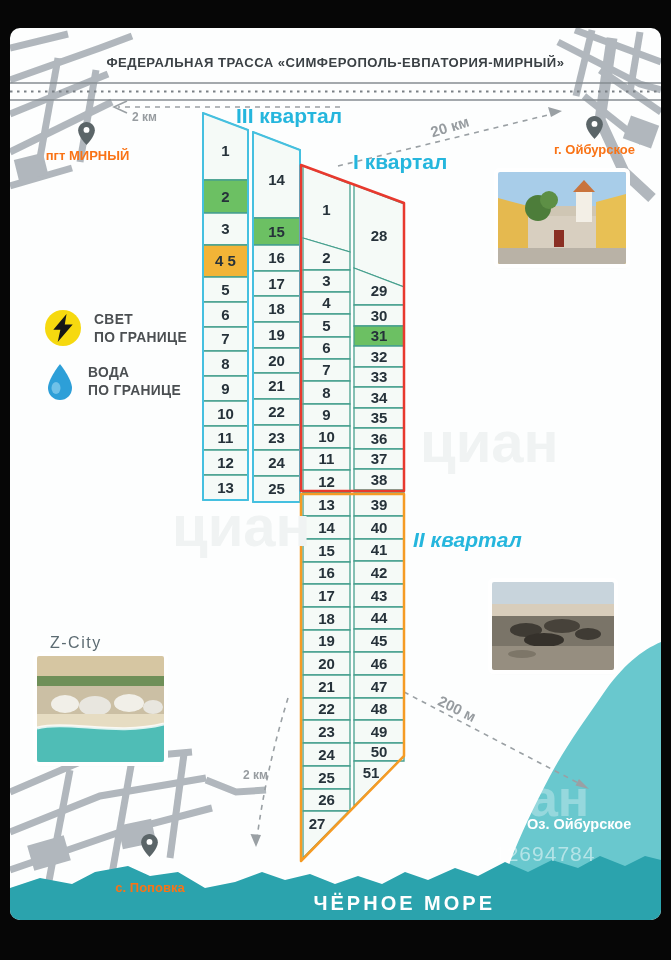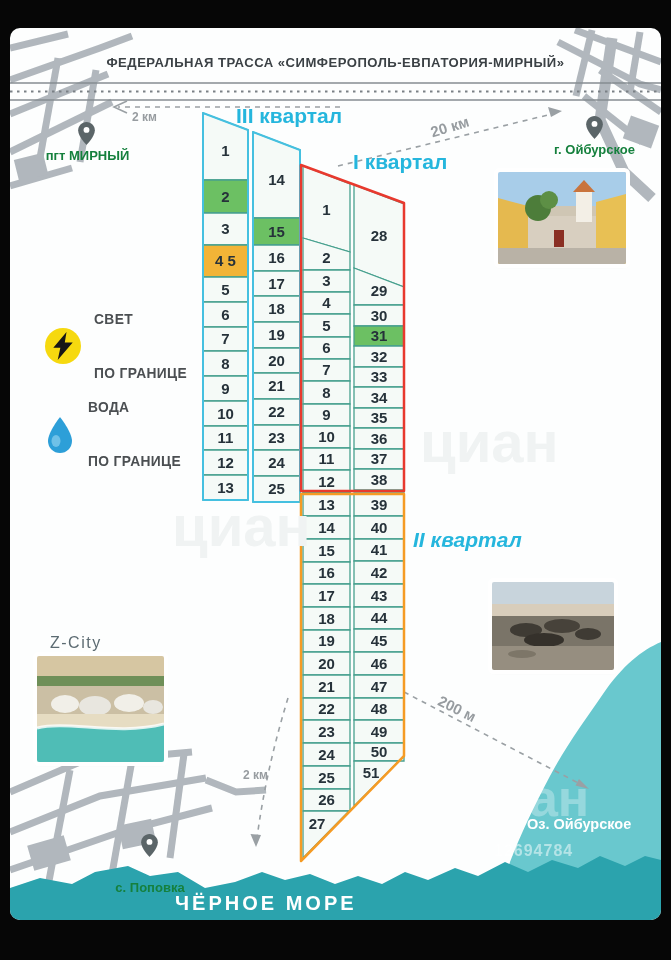--- a/index.html
+++ b/index.html
@@ -4,30 +4,30 @@
 <style>
   html,body{margin:0;padding:0;background:#060606;}
   #stage{position:relative;width:671px;height:960px;background:#060606;overflow:hidden;
          font-family:"Liberation Sans","DejaVu Sans",sans-serif;}
   #stage svg.base{position:absolute;left:0;top:0;}
   .abs{position:absolute;}
   .title{font-weight:700;font-size:13.5px;color:#3b4145;letter-spacing:.5px;text-align:center;
          white-space:nowrap;transform:scaleX(.97);}
   .qlabel{font-weight:800;font-size:21px;color:var(--accent,#25b6dd);white-space:nowrap;}
   .dist{font-weight:700;font-size:12px;color:#979ca0;white-space:nowrap;}
-  .place{font-weight:700;font-size:13px;color:#15803d;text-align:center;white-space:nowrap;}
+  .place{font-weight:700;font-size:13px;color:#f97316;text-align:center;white-space:nowrap;}
   .zcity{font-weight:400;font-size:16px;color:#5c6b72;letter-spacing:1.5px;}
-  .sea-label{font-weight:800;font-size:20px;color:#ffffff;letter-spacing:3px;text-align:left;}
+  .sea-label{font-weight:800;font-size:20px;color:#ffffff;letter-spacing:3px;text-align:right;}
   .lake-label{font-weight:700;font-size:14.5px;color:#ffffff;white-space:nowrap;}
   .wm-brand{font-weight:700;font-size:52px;color:rgba(255,255,255,.30);white-space:nowrap;}
-  .wm-id{font-weight:700;font-size:16px;color:rgba(255,255,255,.5);letter-spacing:1px;white-space:nowrap;}
+  .wm-id{font-weight:400;font-size:21px;color:rgba(255,255,255,.5);letter-spacing:1px;white-space:nowrap;}
   .wm-faint{font-weight:700;font-size:58px;color:#f0f3f3;white-space:nowrap;}
   .legend{display:flex;flex-direction:column;gap:16px;}
   .legend-row{display:flex;align-items:center;gap:13px;}
-  .legend-text{display:flex;flex-direction:column;line-height:1.2;gap:36px;}
+  .legend-text{display:flex;flex-direction:column;line-height:1.2;}
   .legend-text span{font-weight:700;font-size:15px;color:#4b4f52;letter-spacing:.4px;transform:scaleX(.92);transform-origin:left;}
   .bolt-circle{width:36px;height:36px;border-radius:50%;background:#f6d90f;display:flex;
                align-items:center;justify-content:center;}
   .photo{border:0;overflow:hidden;border-radius:2px;box-shadow:0 0 0 4px #ffffff,0 1px 4px rgba(0,0,0,.18);}
   .plot-num{font:700 15px "Liberation Sans","DejaVu Sans",sans-serif;fill:#26323a;text-anchor:middle;}
 </style>
 </head>
 <body>
 
 <div id="stage">

